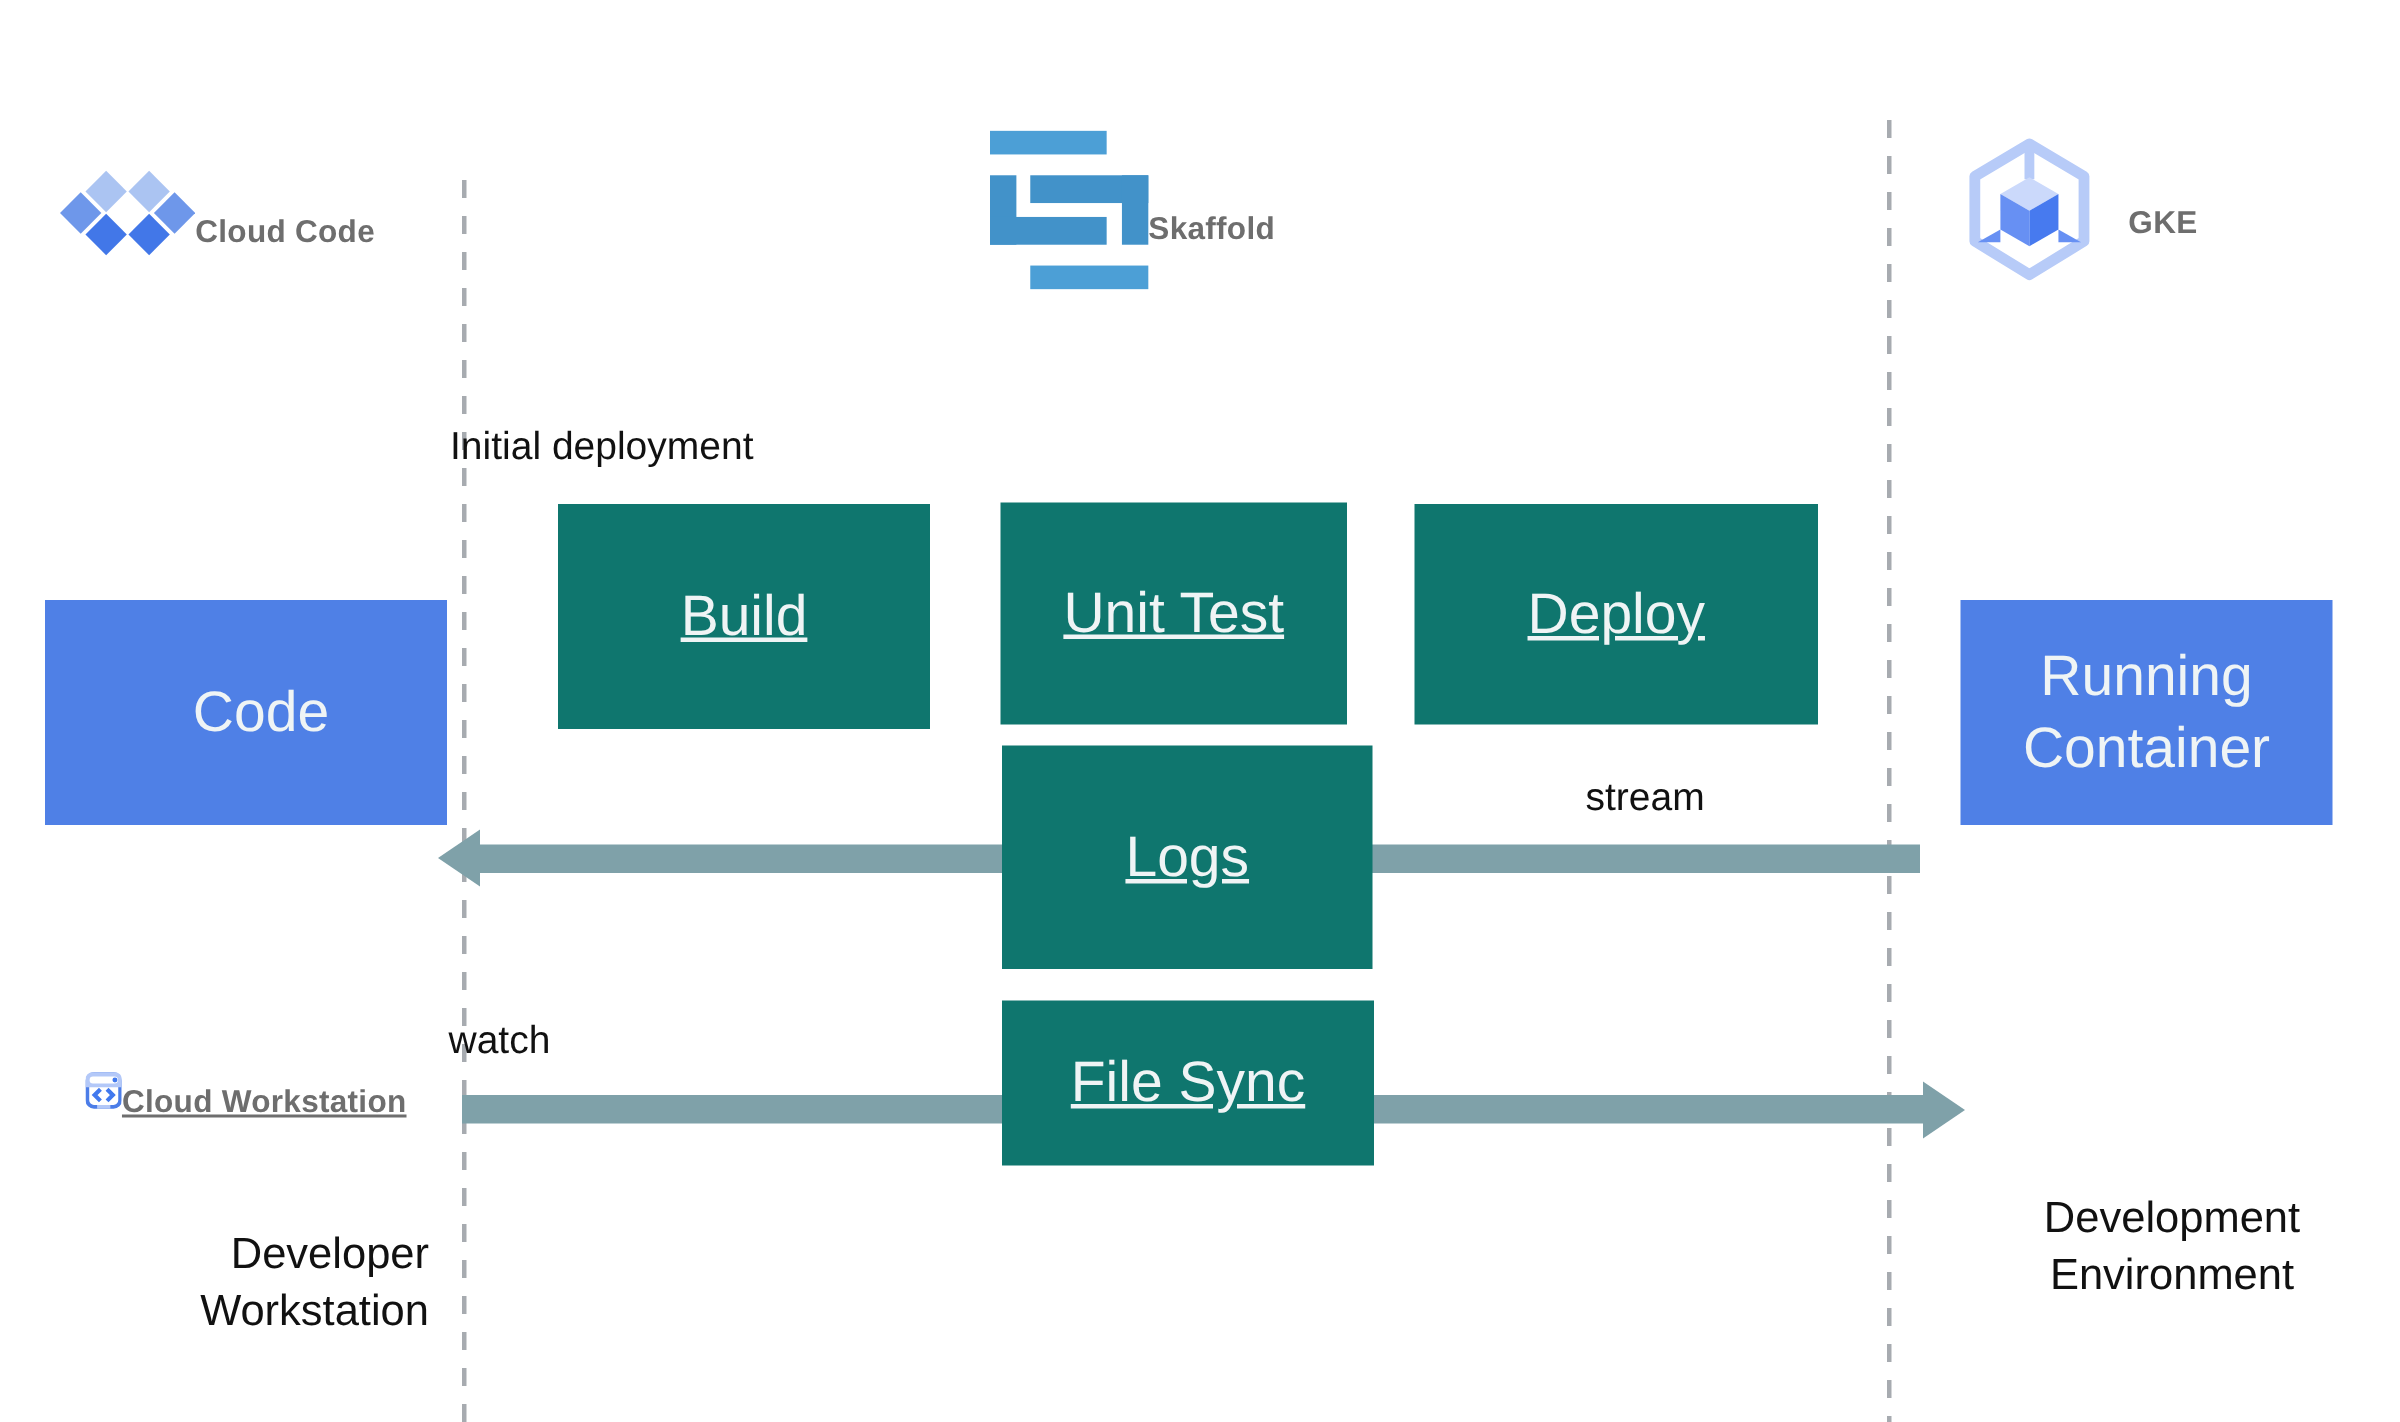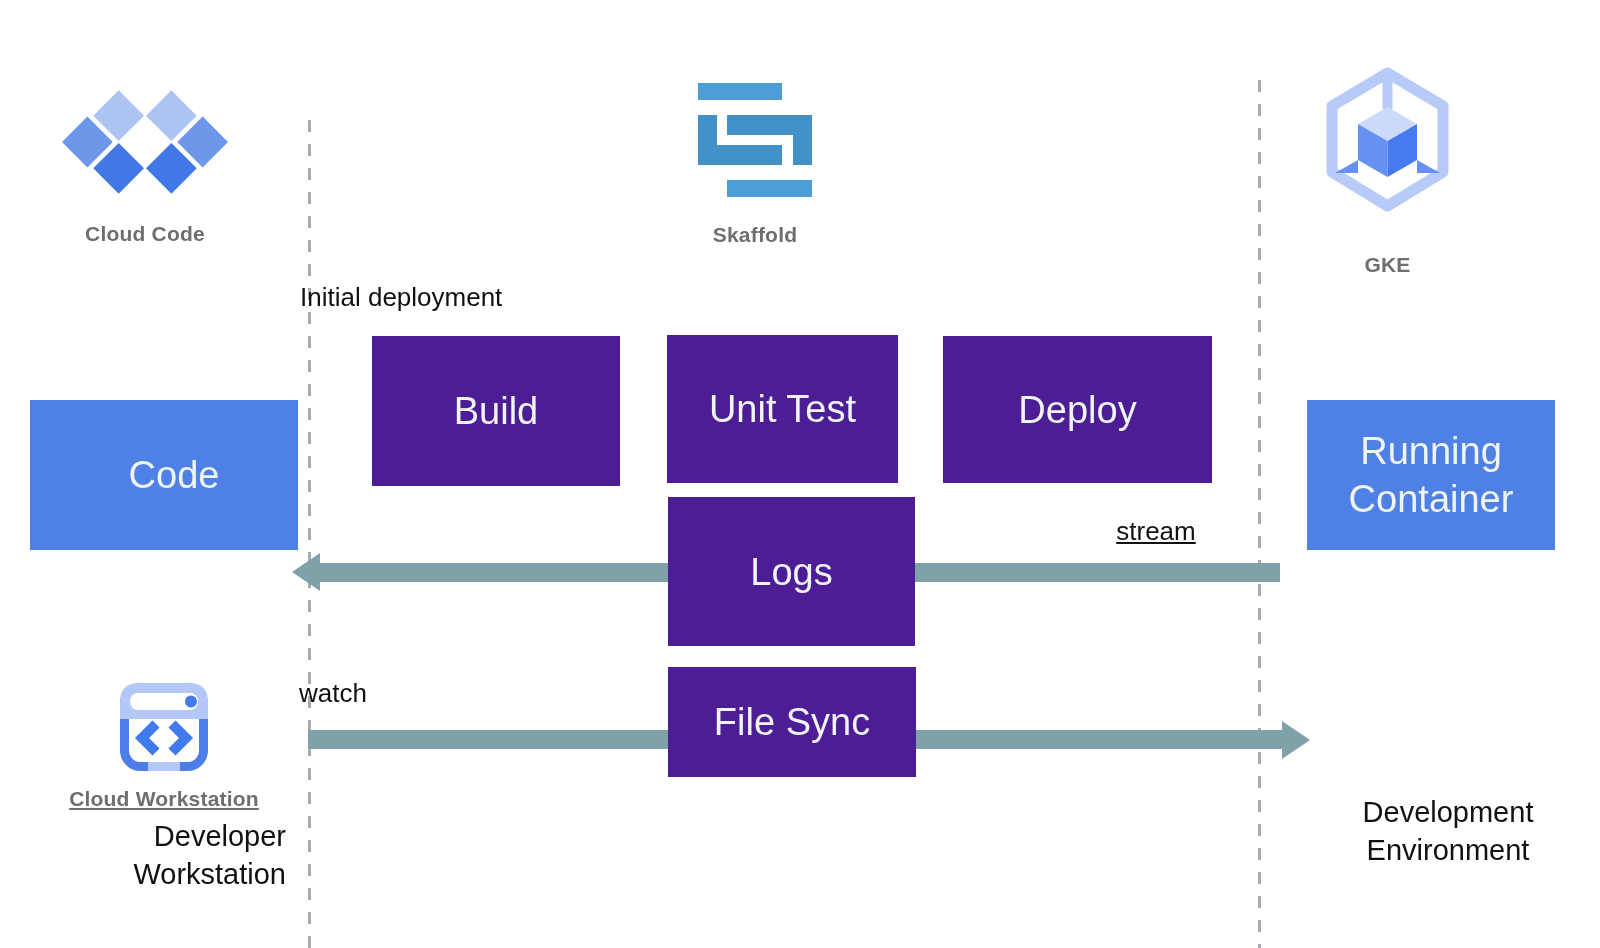--- a/index.html
+++ b/index.html
@@ -10,45 +10,45 @@
     overflow:hidden;
     font-family:"Liberation Sans","DejaVu Sans",sans-serif;
   }
   .dash-line{
     position:absolute;width:3px;z-index:0;
     background:repeating-linear-gradient(to bottom,#A7ABB0 0 12px,transparent 12px 24px);
   }
   #lane-left{left:308px;top:120px;height:828px;}
   #lane-right{left:1258px;top:80px;height:868px;}
 
-  .tool{position:absolute;display:flex;flex-direction:column;align-items:center;z-index:2;}
+  .tool{position:absolute;display:flex;flex-direction:row;align-items:center;z-index:2;}
   .tool-label{
     margin-top:26px;font-size:21px;font-weight:700;color:#6E6E6E;
     letter-spacing:.2px;text-align:center;white-space:nowrap;
   }
   #tool-gke .tool-label{margin-top:18px;}
   #tool-workstation .tool-label{margin-top:16px;text-decoration:underline;}
 
   .box{
     position:absolute;display:flex;align-items:center;justify-content:center;
     text-align:center;color:#EFF4F5;font-size:38px;line-height:48px;z-index:2;
   }
-  .box.teal{background:#4c1d95;}
+  .box.teal{background:#0f766e;text-decoration:underline;}
   .box.blue{background:#4F80E6;padding-left:20px;}
   #box-code{left:30px;top:400px;width:248px;height:150px;}
   #box-build{left:372px;top:336px;width:248px;height:150px;}
   #box-unit-test{left:667px;top:335px;width:231px;height:148px;}
   #box-deploy{left:943px;top:336px;width:269px;height:147px;text-align:center;}
   #box-logs{left:668px;top:497px;width:247px;height:149px;}
   #box-file-sync{left:668px;top:667px;width:248px;height:110px;}
   #box-running-container{left:1307px;top:400px;width:248px;height:150px;padding:0 14px;box-sizing:border-box;}
 
   .annot{position:absolute;font-size:26px;color:#111111;z-index:3;white-space:nowrap;}
   #label-initial-deployment{left:300px;top:282px;}
-  #label-stream{left:1057px;top:516px;width:198px;text-align:center;text-decoration:underline;}
+  #label-stream{left:1057px;top:516px;width:198px;text-align:left;}
   #label-watch{left:299px;top:678px;}
 
   .arrow-shaft{position:absolute;height:19px;background:#7FA1A9;z-index:1;}
   .arrow-head{position:absolute;width:0;height:0;z-index:1;}
   #stream-shaft{left:318px;top:563px;width:962px;}
   #stream-head{left:292px;top:553px;border-top:19px solid transparent;border-bottom:19px solid transparent;border-right:28px solid #7FA1A9;}
   #watch-shaft{left:308px;top:730px;width:976px;}
   #watch-head{left:1282px;top:721px;border-top:19px solid transparent;border-bottom:19px solid transparent;border-left:28px solid #7FA1A9;}
 
   .big-label{

